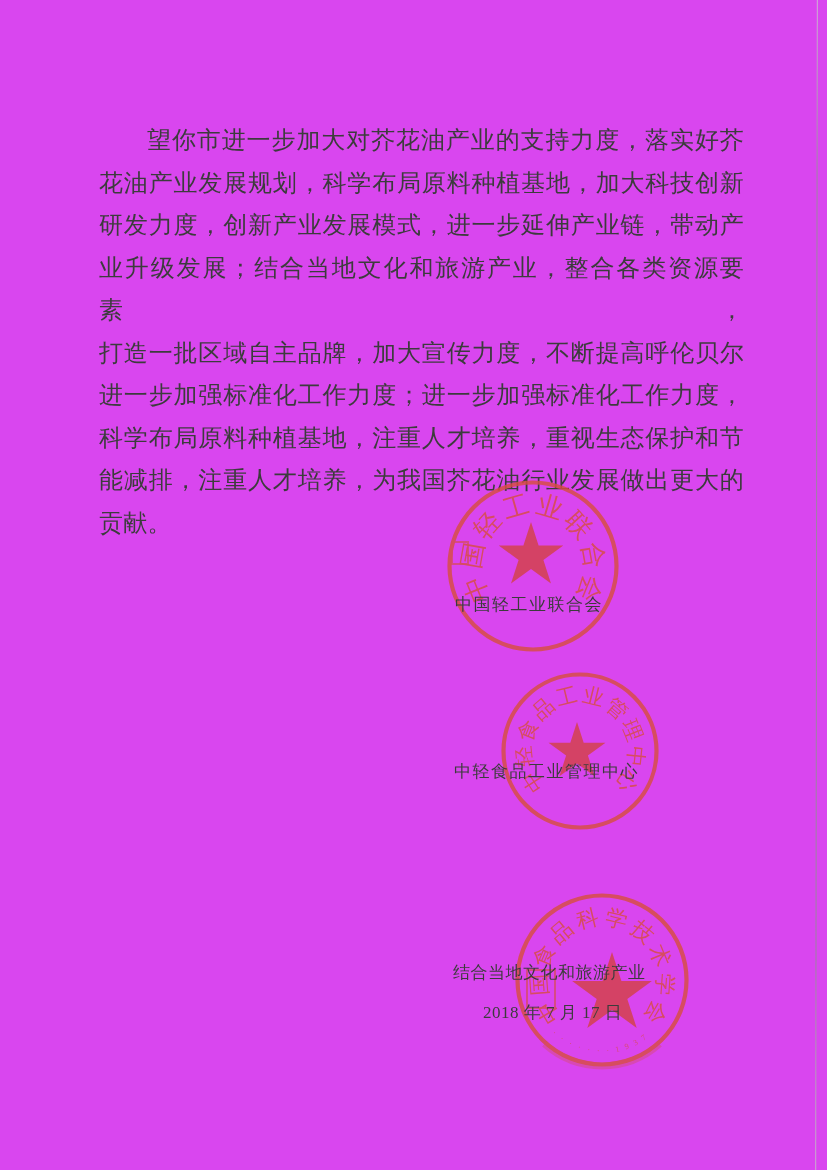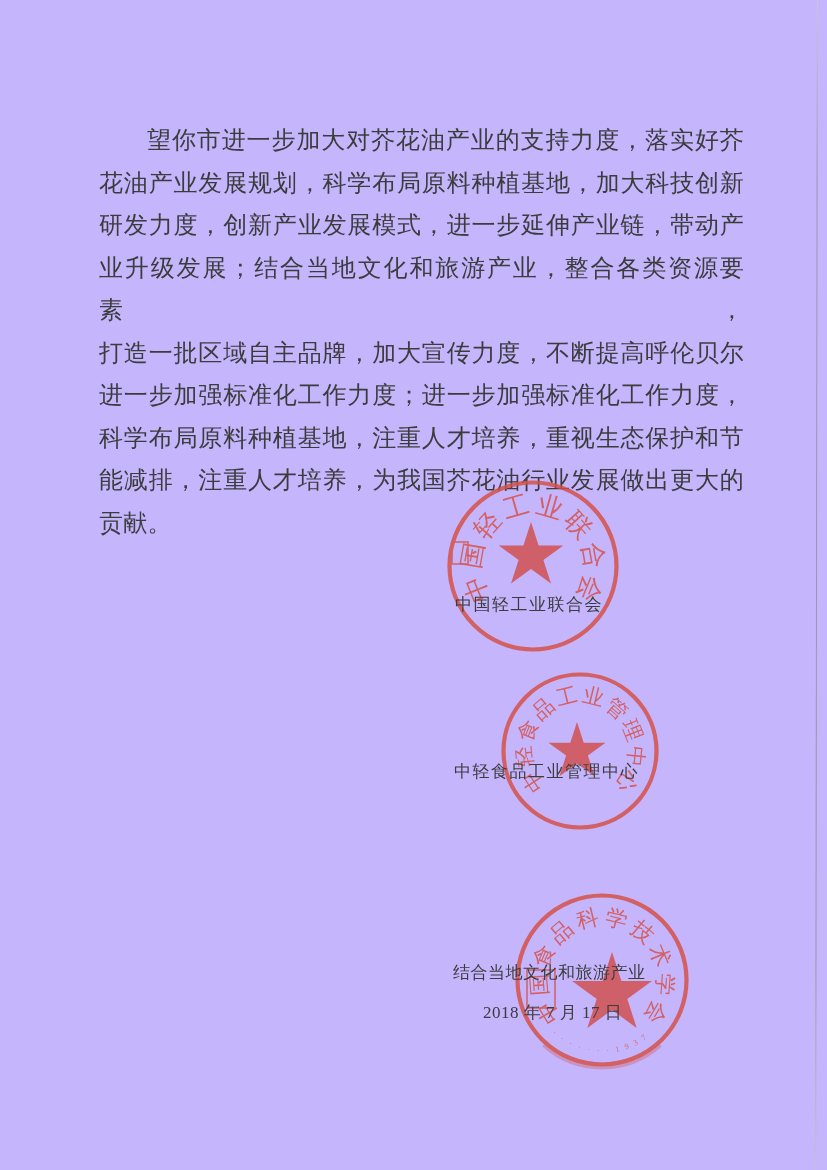--- a/index.html
+++ b/index.html
@@ -1,20 +1,20 @@
 <!DOCTYPE html>
 <html><head>
 <meta charset="utf-8">
 <style>
   html,body{margin:0;padding:0;background:#e8e8e8;}
   .page{
     position:relative;
     width:827px;height:1170px;
     margin:0 auto;
-    background:#c4b5fd;
+    background:#d946ef;
     overflow:hidden;
     font-family:"Liberation Serif","DejaVu Serif",serif;
   }
   
   .page-edge{
     position:absolute;left:816px;top:0;width:1.4px;height:1170px;
     background:linear-gradient(180deg,#cccccc 0%,#919191 15%,#8f8f8f 82%,#c6c6c6 100%);
     transform:rotate(0.08deg);
     opacity:.8;
   }

